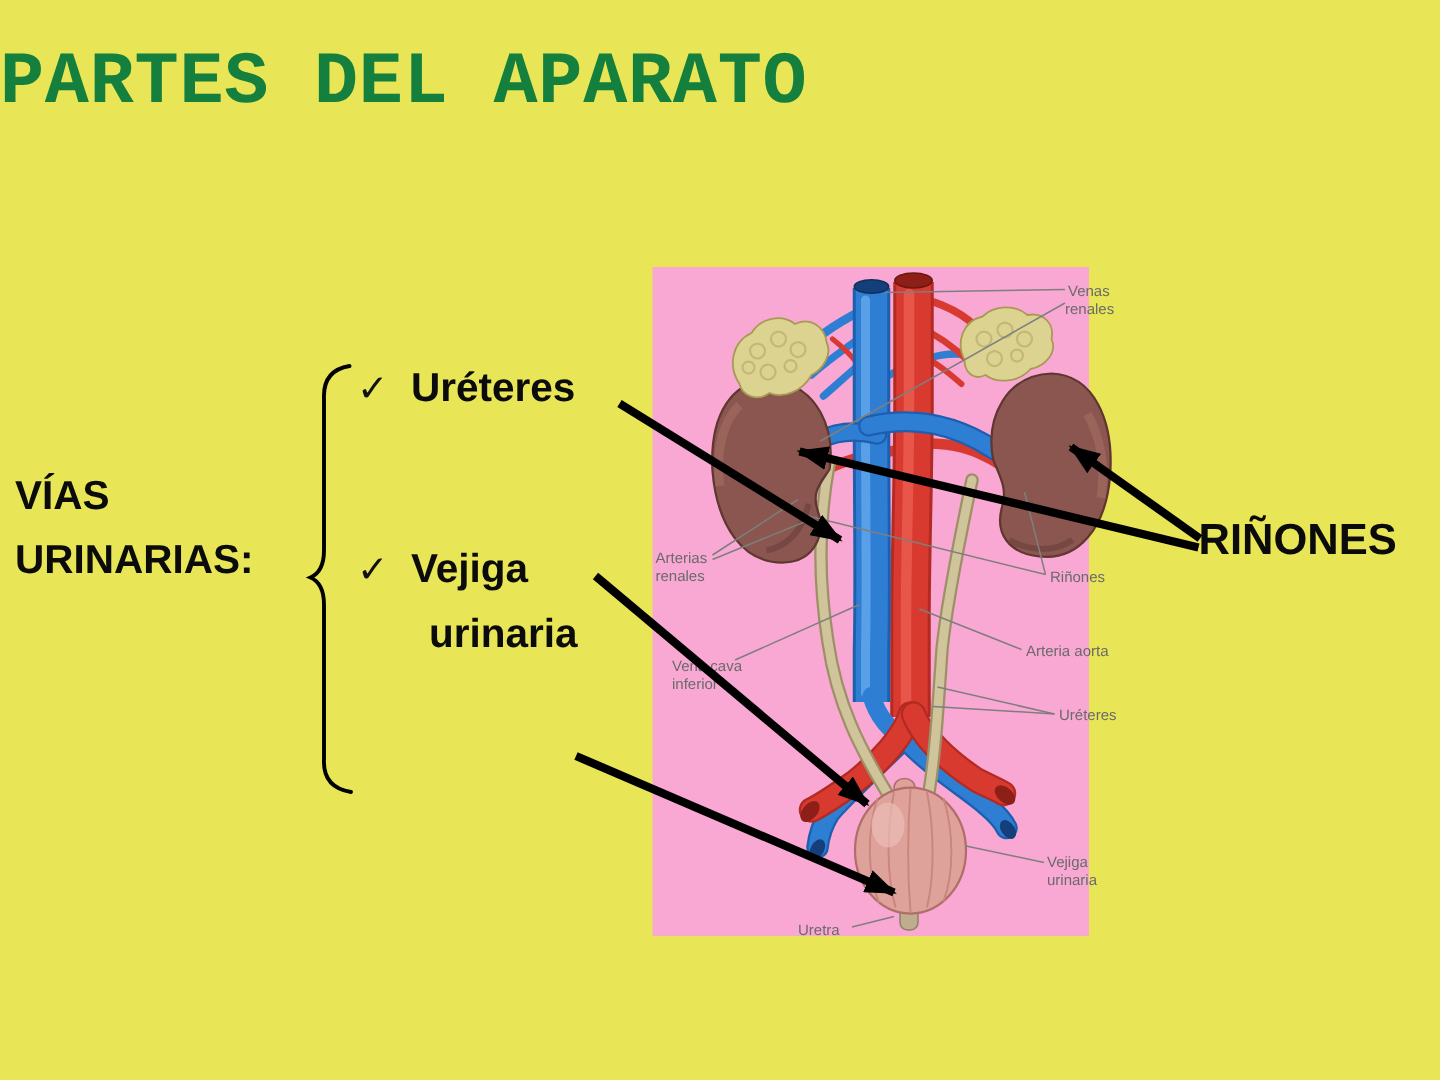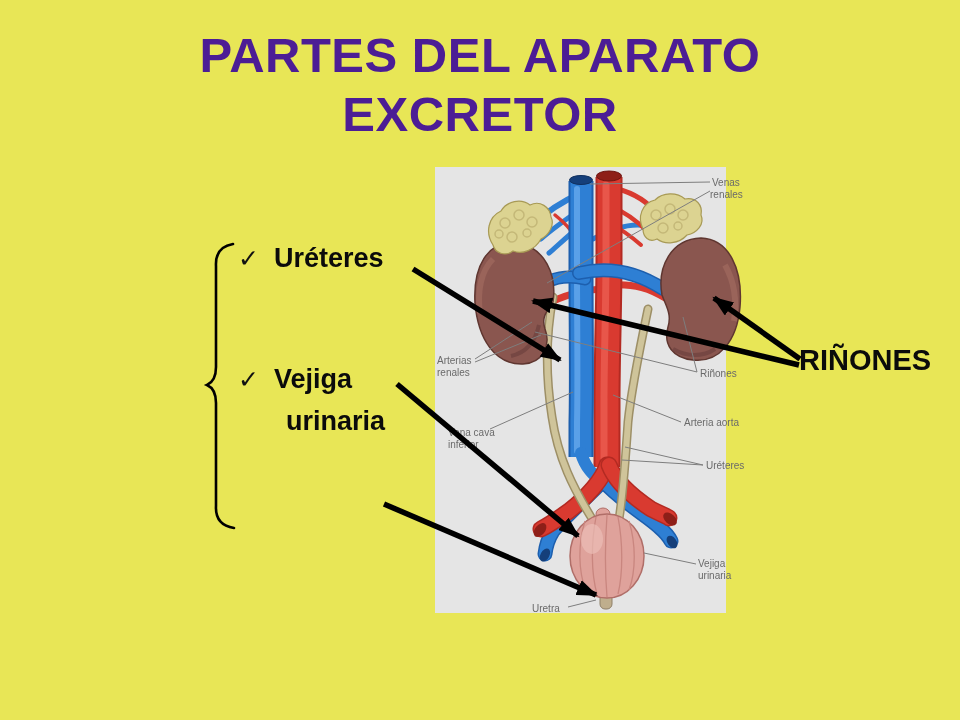--- a/index.html
+++ b/index.html
@@ -10,67 +10,70 @@
     font-family:"Liberation Sans", sans-serif;
     background-image:
       linear-gradient(to bottom, rgba(98,98,38,.85) 0px, rgba(98,98,38,0) 52px),
       linear-gradient(to right, rgba(90,90,32,.95) 0px, rgba(90,90,32,.55) 14px, rgba(90,90,32,0) 85px),
       linear-gradient(to left, rgba(90,90,34,.9) 0px, rgba(90,90,34,.75) 22px, rgba(90,90,34,0) 60px),
       linear-gradient(180deg, #ededd55 0%, #f8f860 10%, #f6f45b 40%, #dedb51 56%, #bdba47 70%, #99973d 81%, #817f34 89%, #7d7c32 95%, #7d7c32 100%);
     background-color:#e8e656;
   }
   .title{
     position:absolute;top:26px;left:0;width:100%;
-    text-align:center;
+    text-align:left;
     font-size:49px;font-weight:bold;line-height:59px;
-    color:#4c1d95;letter-spacing:.5px;
+    color:#15803d;letter-spacing:.5px;font-family:Liberation Mono, monospace;
   }
   .left-heading{
     position:absolute;left:10px;top:309px;
     font-size:27px;font-weight:bold;line-height:43px;color:#0b0b0b;
   }
   .check-item{
     position:absolute;left:238px;
     font-size:27px;font-weight:bold;line-height:42px;color:#0b0b0b;
     white-space:nowrap;
   }
   .check-item .check{
     display:inline-block;width:36px;
     font-size:25px;font-weight:normal;color:#111;
   }
   .check-item .line2{padding-left:48px;}
   .right-label{
     position:absolute;left:799px;top:344px;
     font-size:29px;font-weight:bold;color:#0b0b0b;white-space:nowrap;
   }
   .figure{
-    position:absolute;left:435px;top:167px;width:291px;height:446px;
-    background:#e5e5e5;
+    position:absolute;left:435px;top:178px;width:291px;height:446px;
+    background:#f9a8d4;
   }
   .figure svg{display:block;}
   .overlay{
     position:absolute;left:0;top:0;width:960px;height:720px;
     z-index:5;pointer-events:none;
   }
   .fig-label{
     font-family:"Liberation Sans", sans-serif;
     font-size:10px;fill:#6a6a6a;
   }
   .leader{stroke:#7e7e7e;stroke-width:1;fill:none;}
 </style>
 </head>
 <body>
 
 <div class="slide">
 
   <div class="title">
     <div>PARTES DEL APARATO</div>
-    <div>EXCRETOR</div>
-  </div>
-
+  </div>
+
+  <div class="left-heading">
+    <div>VÍAS</div>
+    <div>URINARIAS:</div>
+  </div>
 
   <div class="check-item" style="top:237px;">
     <span class="check">✓</span><span>Uréteres</span>
   </div>
   <div class="check-item" style="top:358px;">
     <div><span class="check">✓</span><span>Vejiga</span></div>
     <div class="line2">urinaria</div>
   </div>
 
   <div class="right-label">RIÑONES</div>

